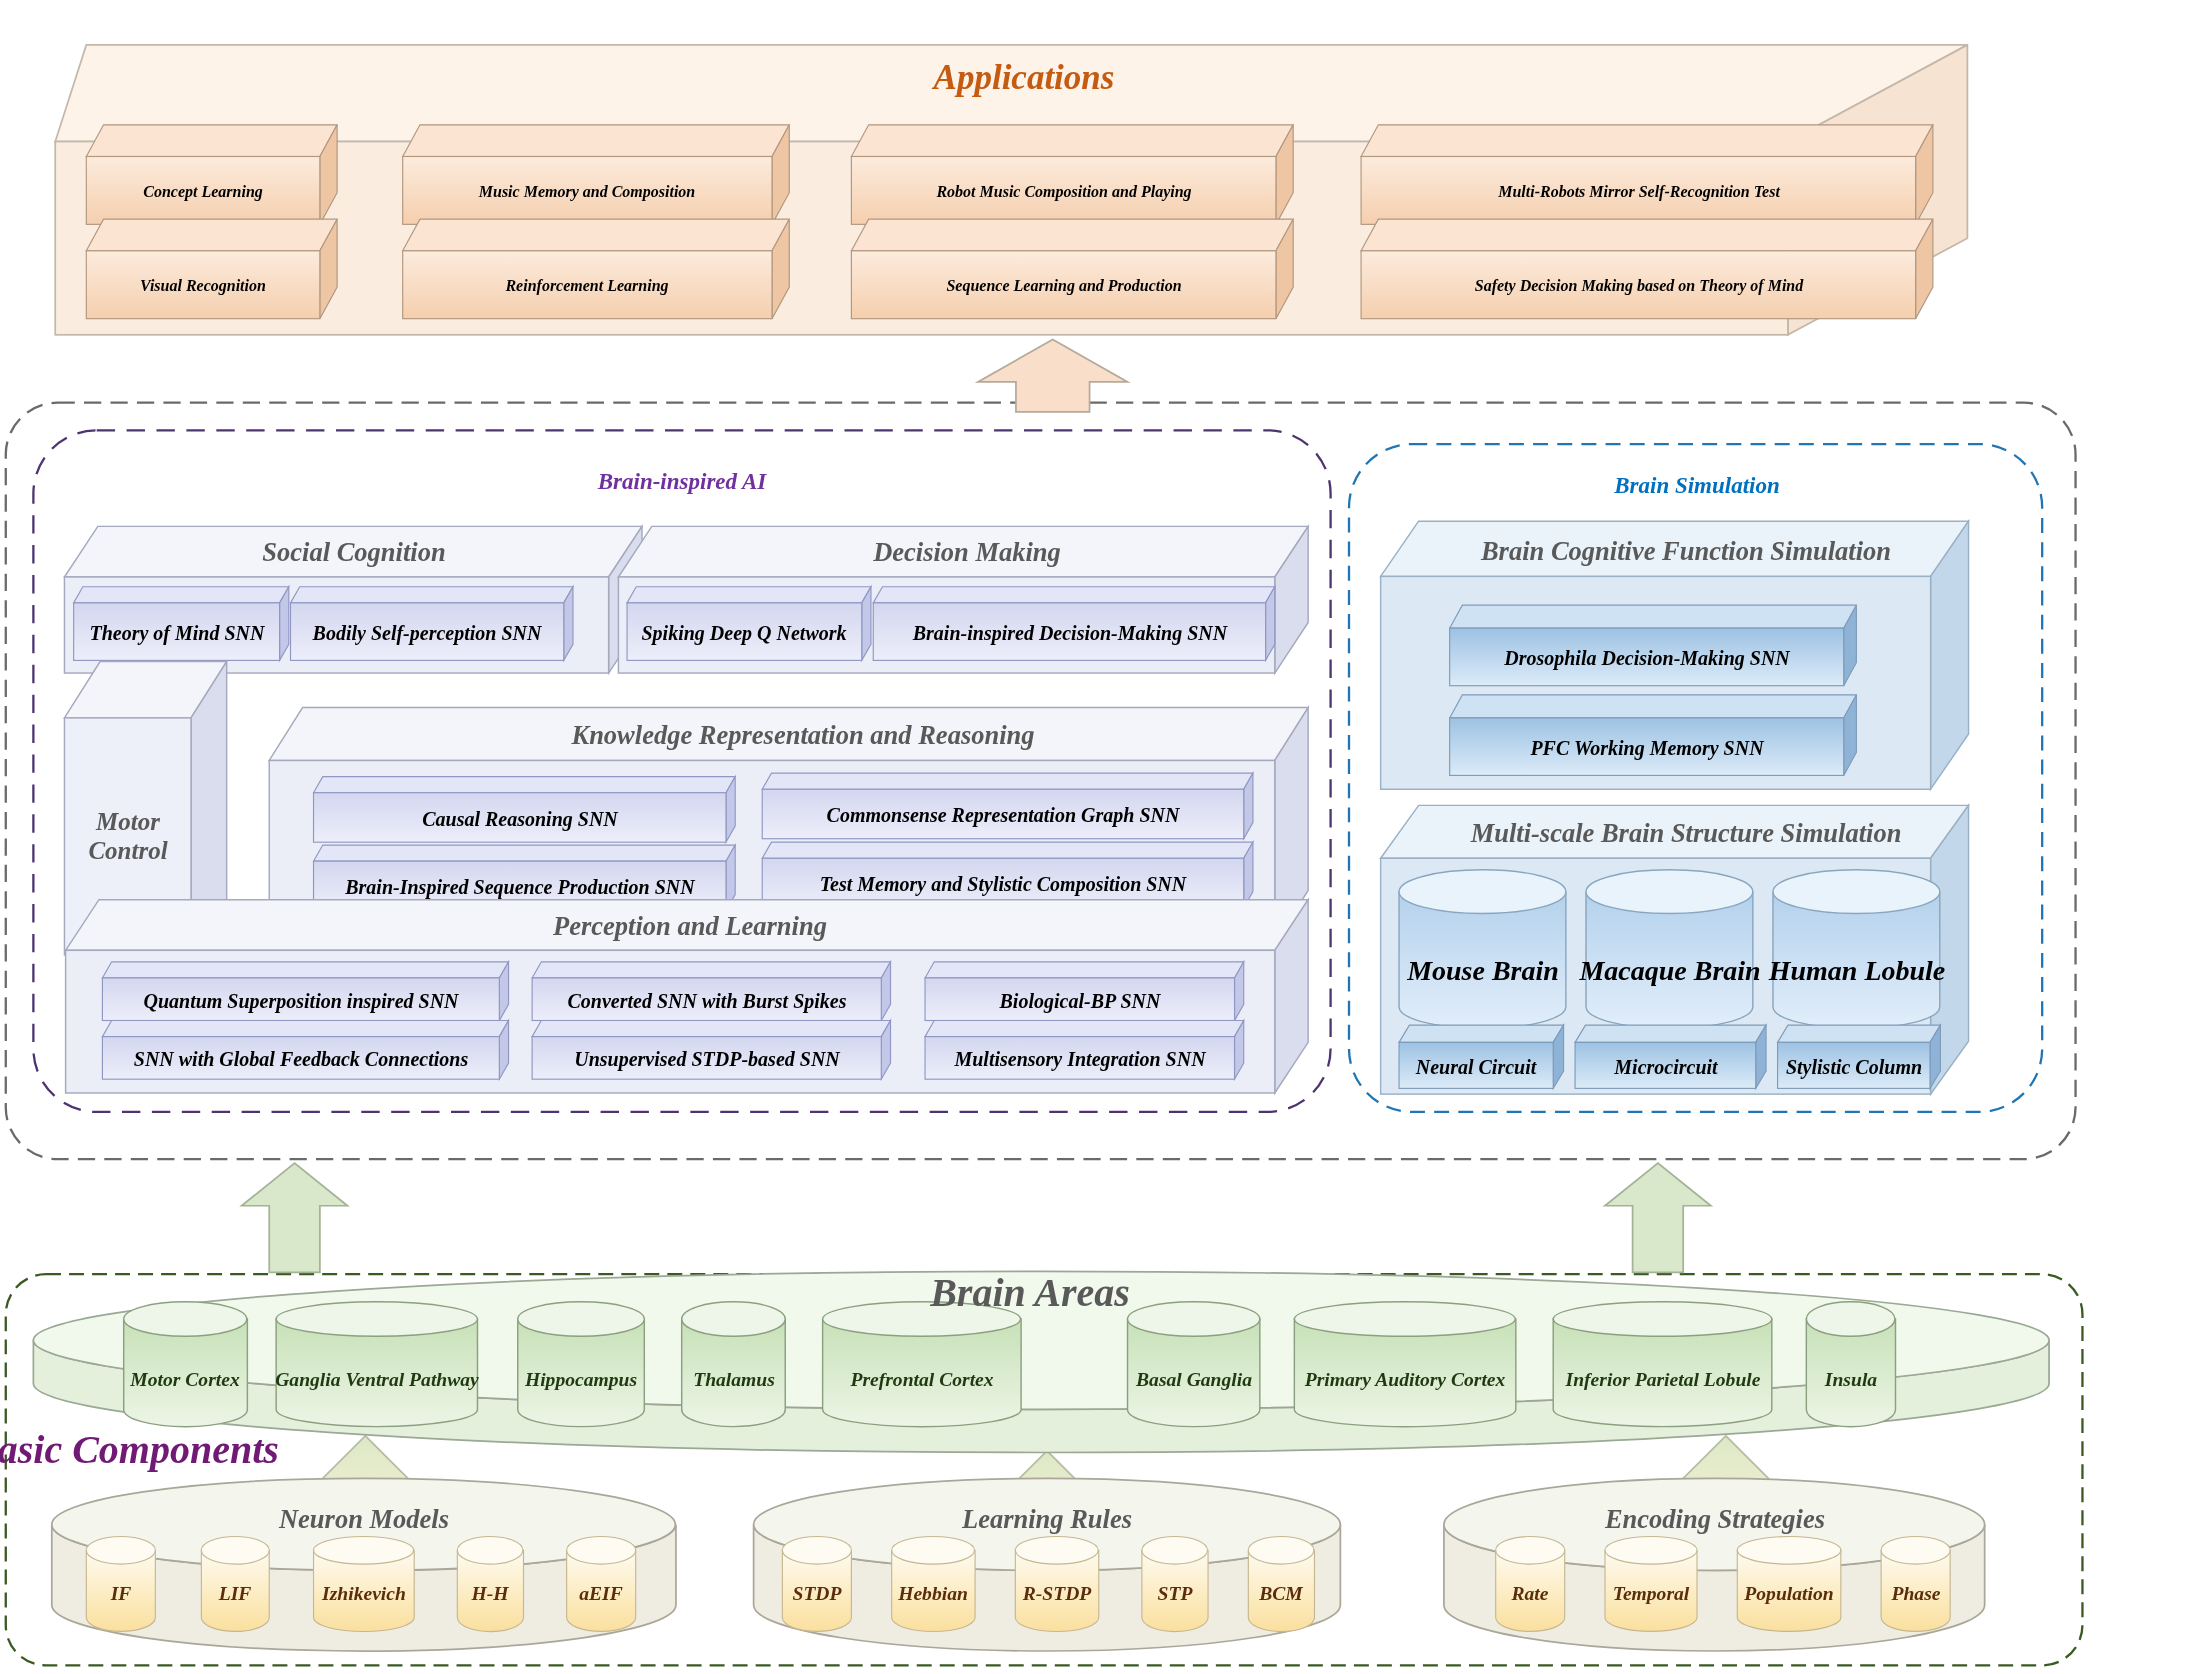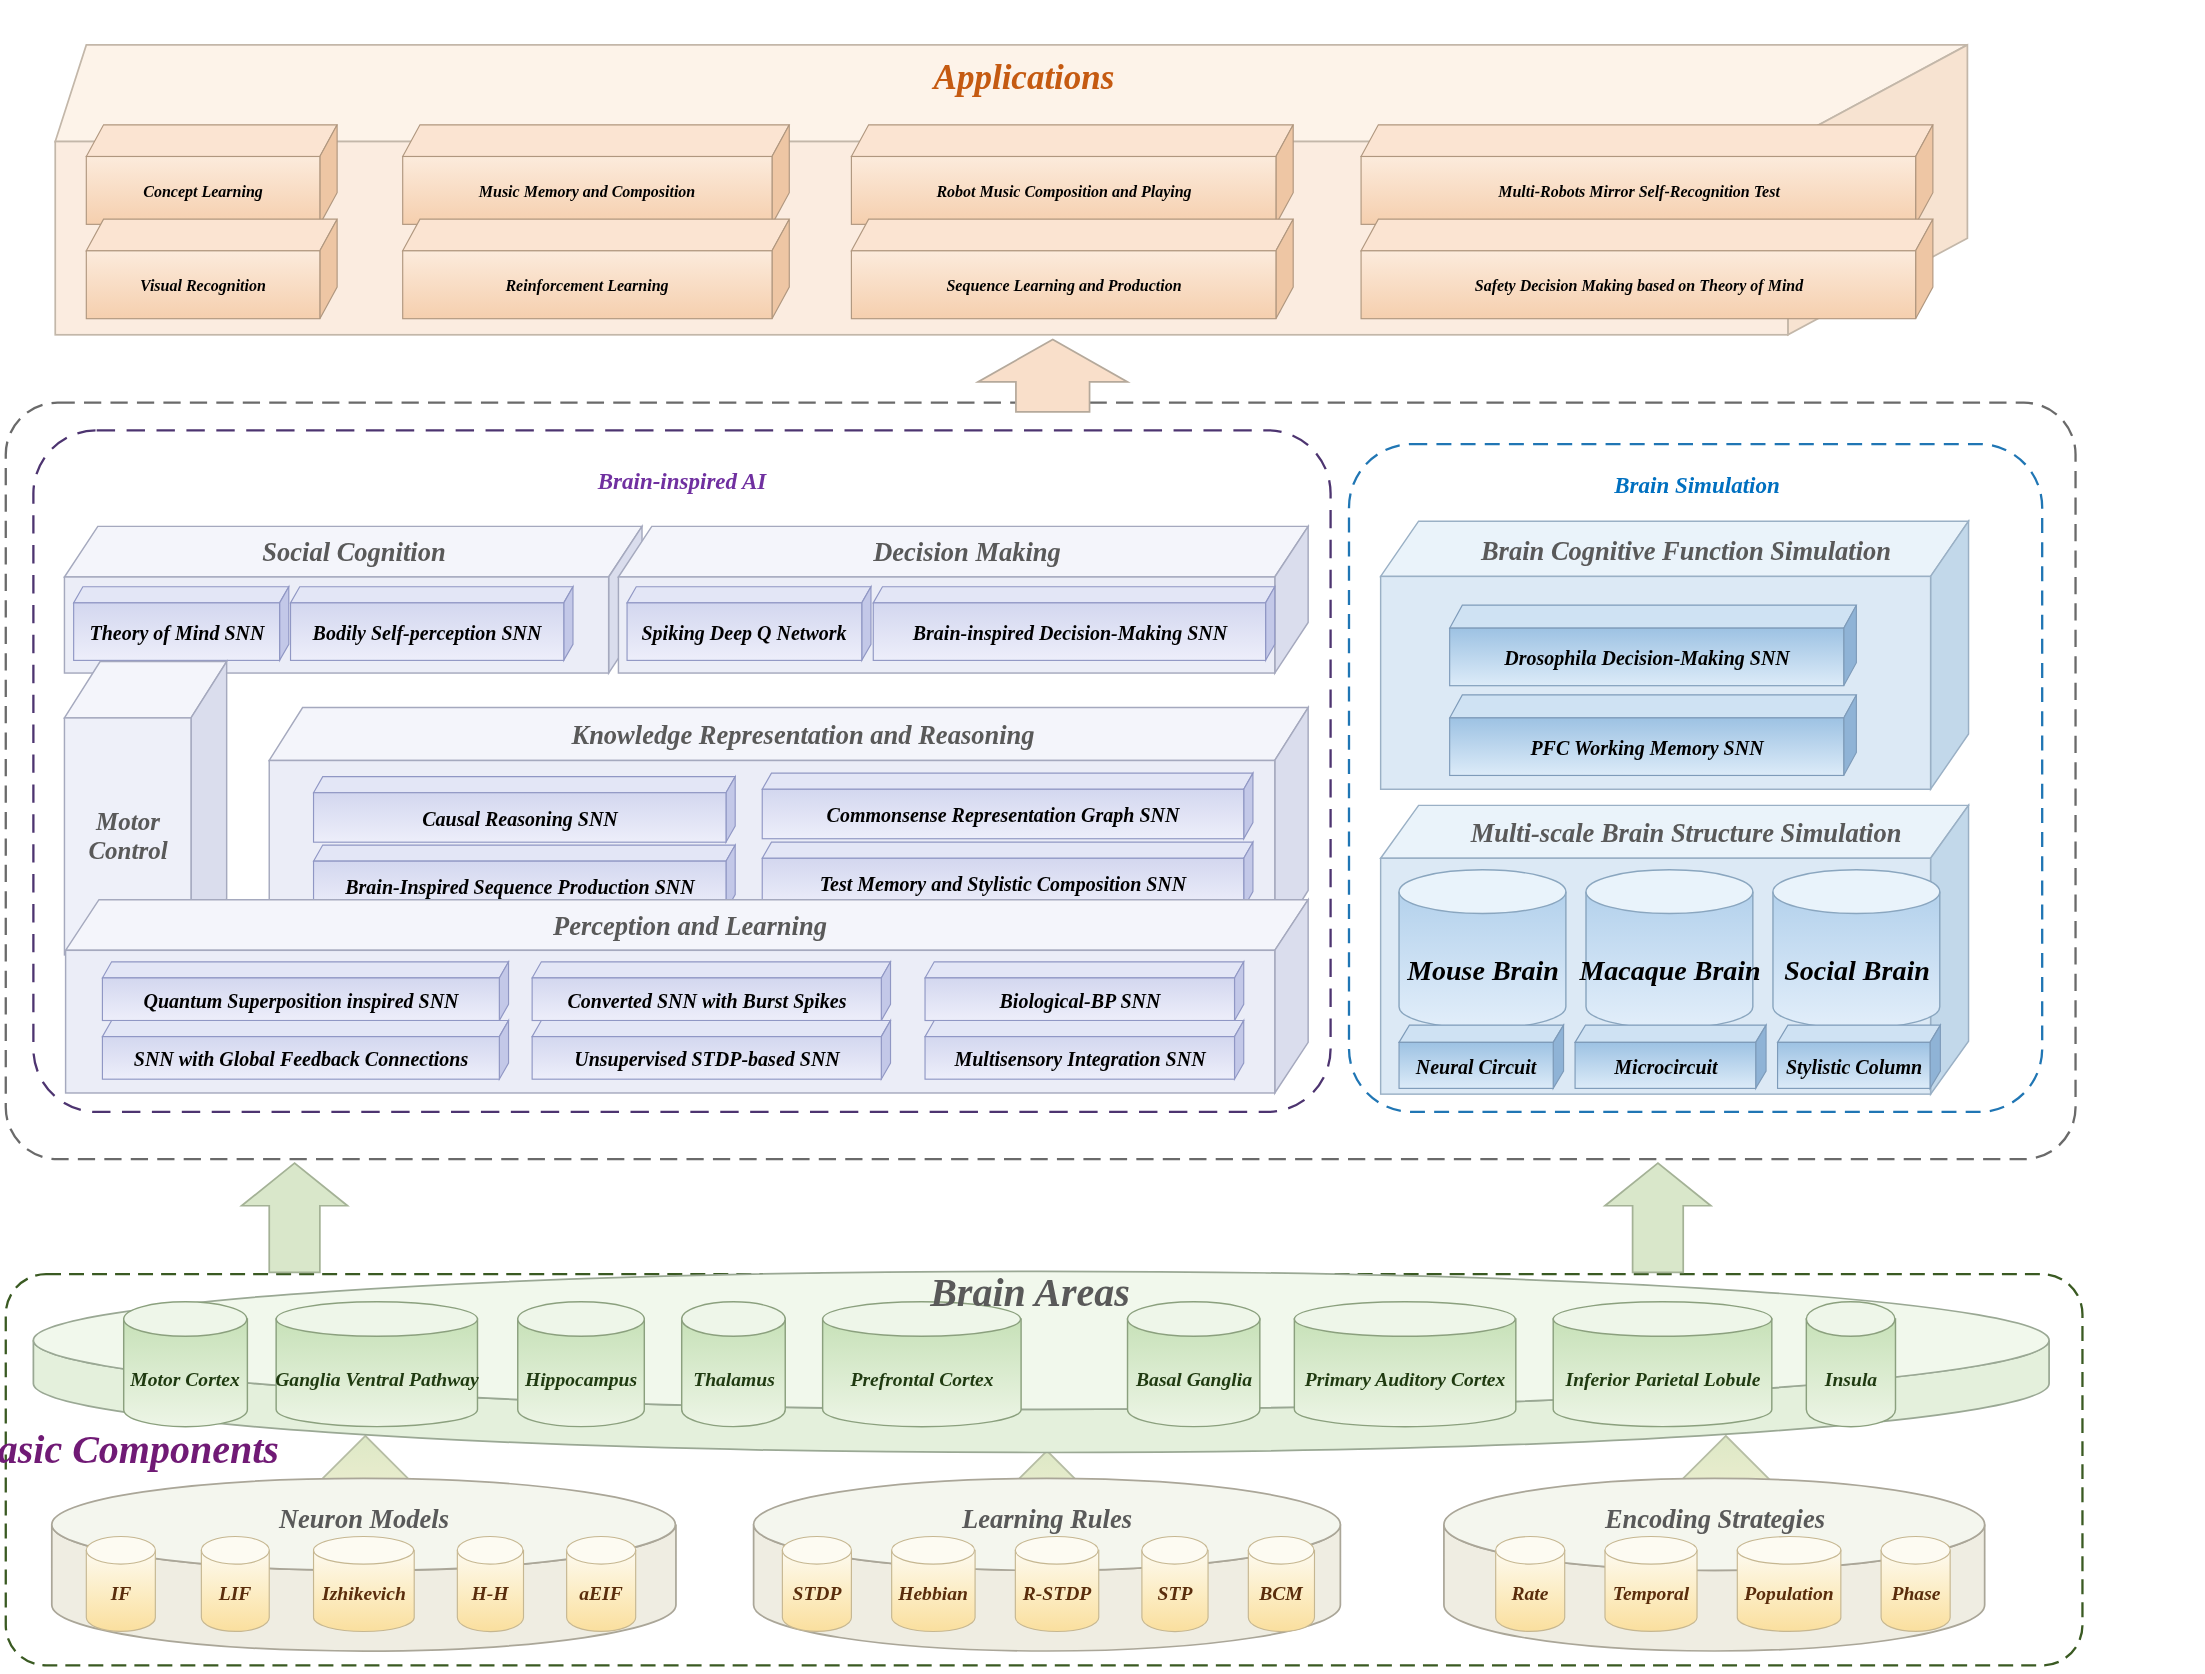--- a/index.html
+++ b/index.html
@@ -408,21 +408,21 @@
 <div class="lbl s35" style="left:707px;top:1059px">Unsupervised STDP-based SNN</div>
 <div class="lbl s35" style="left:1080px;top:1059px">Multisensory Integration SNN</div>
 
 <div class="lbl s54 c-bl" style="left:1697px;top:486px">Brain Simulation</div>
 <div class="lbl s46 c-gy" style="left:1686px;top:551px">Brain Cognitive Function Simulation</div>
 <div class="lbl s35" style="left:1647px;top:658px">Drosophila Decision-Making SNN</div>
 <div class="lbl s35" style="left:1647px;top:748px">PFC Working Memory SNN</div>
 <div class="lbl s46 c-gy" style="left:1686px;top:833px">Multi-scale Brain Structure Simulation</div>
 <div class="lbl s36" style="left:1483px;top:971px">Mouse Brain</div>
 <div class="lbl s36" style="left:1670px;top:971px">Macaque Brain</div>
-<div class="lbl s36" style="left:1857px;top:971px">Social Brain</div>
+<div class="lbl s36" style="left:1857px;top:971px">Human Lobule</div>
 <div class="lbl s35" style="left:1476px;top:1067px">Neural Circuit</div>
 <div class="lbl s35" style="left:1666px;top:1067px">Microcircuit</div>
 <div class="lbl s35" style="left:1854px;top:1067px">Stylistic Column</div>
 
 <div class="lbl s48 c-gy" style="left:1030px;top:1293px">Brain Areas</div>
 <div class="lbl s34 c-gn" style="left:185px;top:1380px">Motor Cortex</div>
 <div class="lbl s34 c-gn" style="left:377px;top:1380px">Ganglia Ventral Pathway</div>
 <div class="lbl s34 c-gn" style="left:581px;top:1380px">Hippocampus</div>
 <div class="lbl s34 c-gn" style="left:734px;top:1380px">Thalamus</div>
 <div class="lbl s34 c-gn" style="left:922px;top:1380px">Prefrontal Cortex</div>

